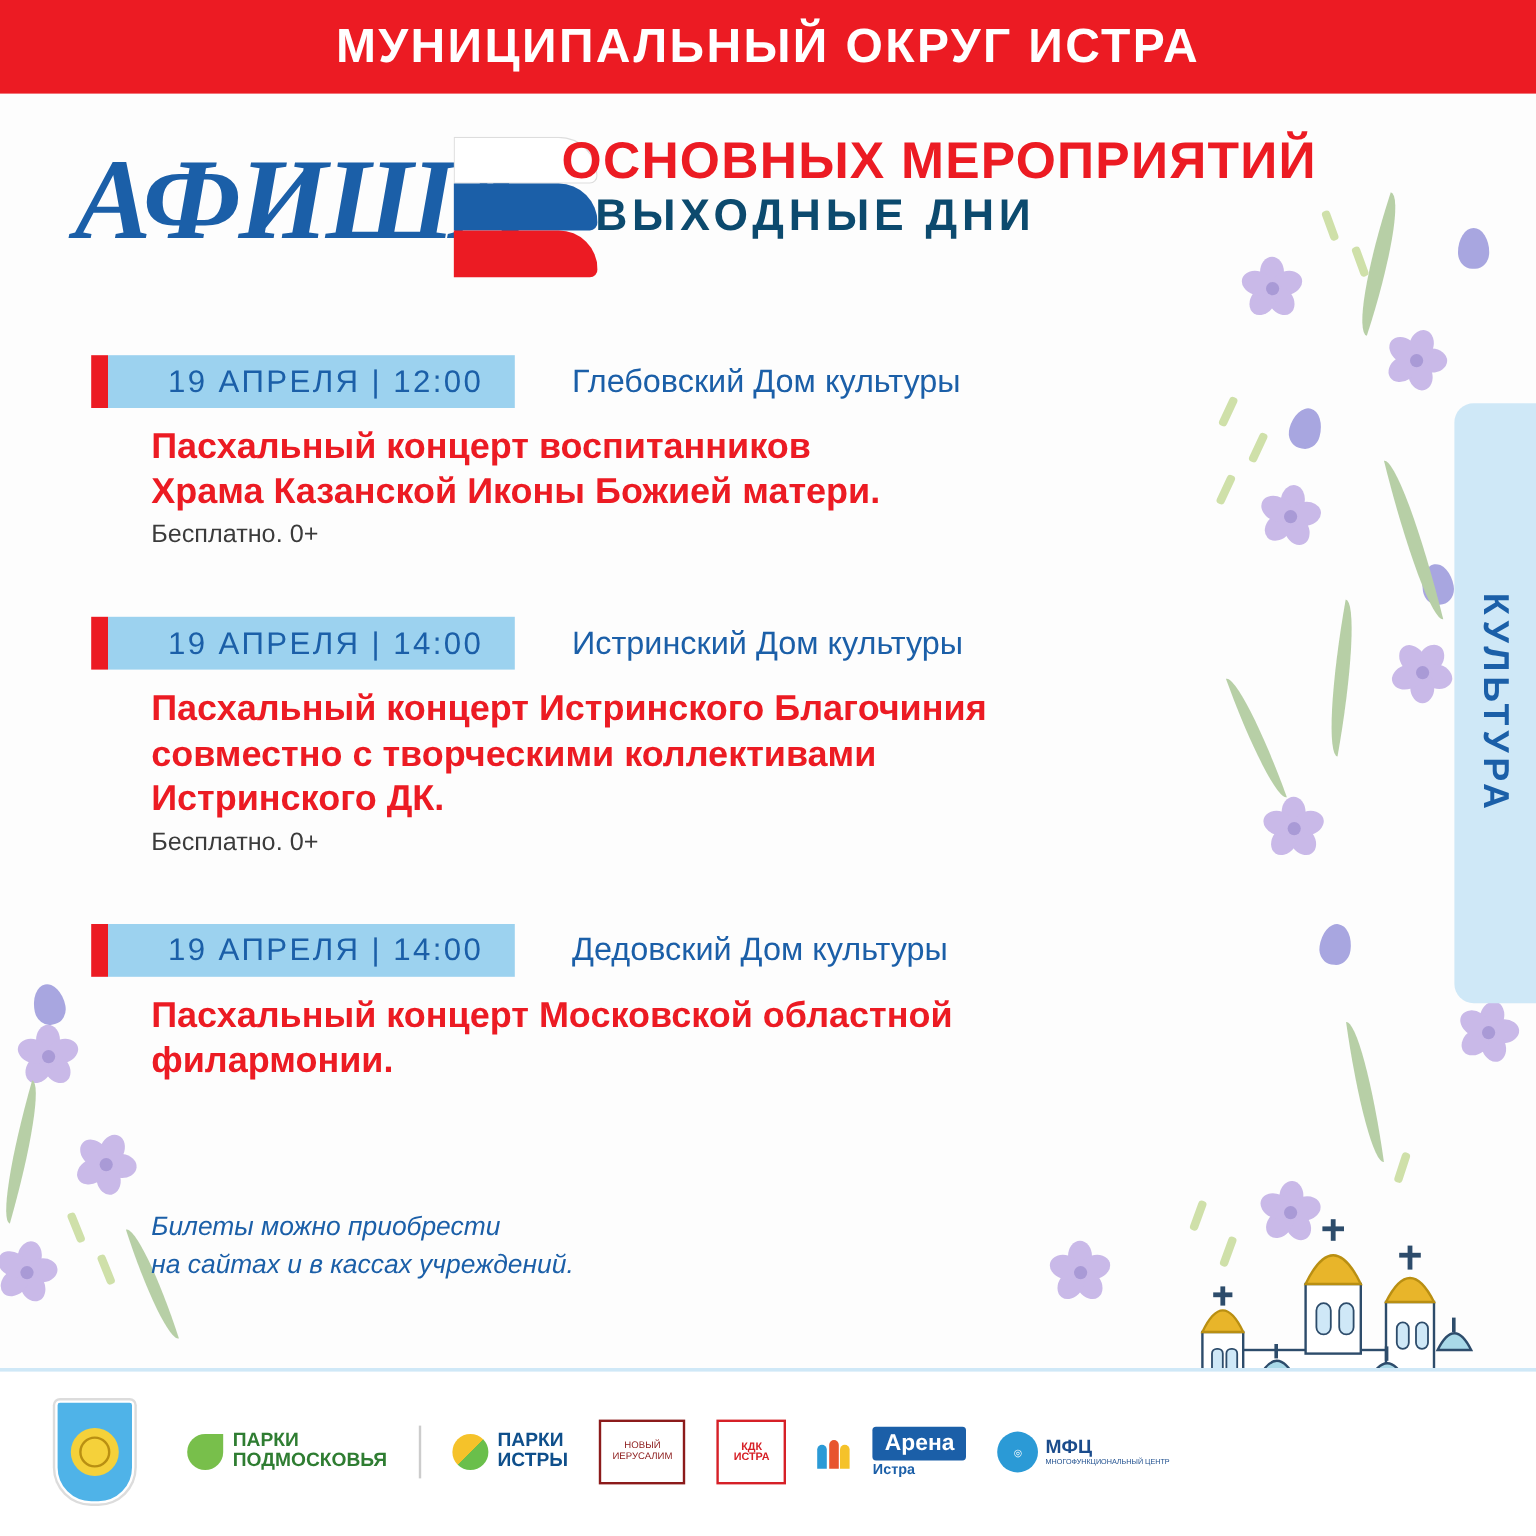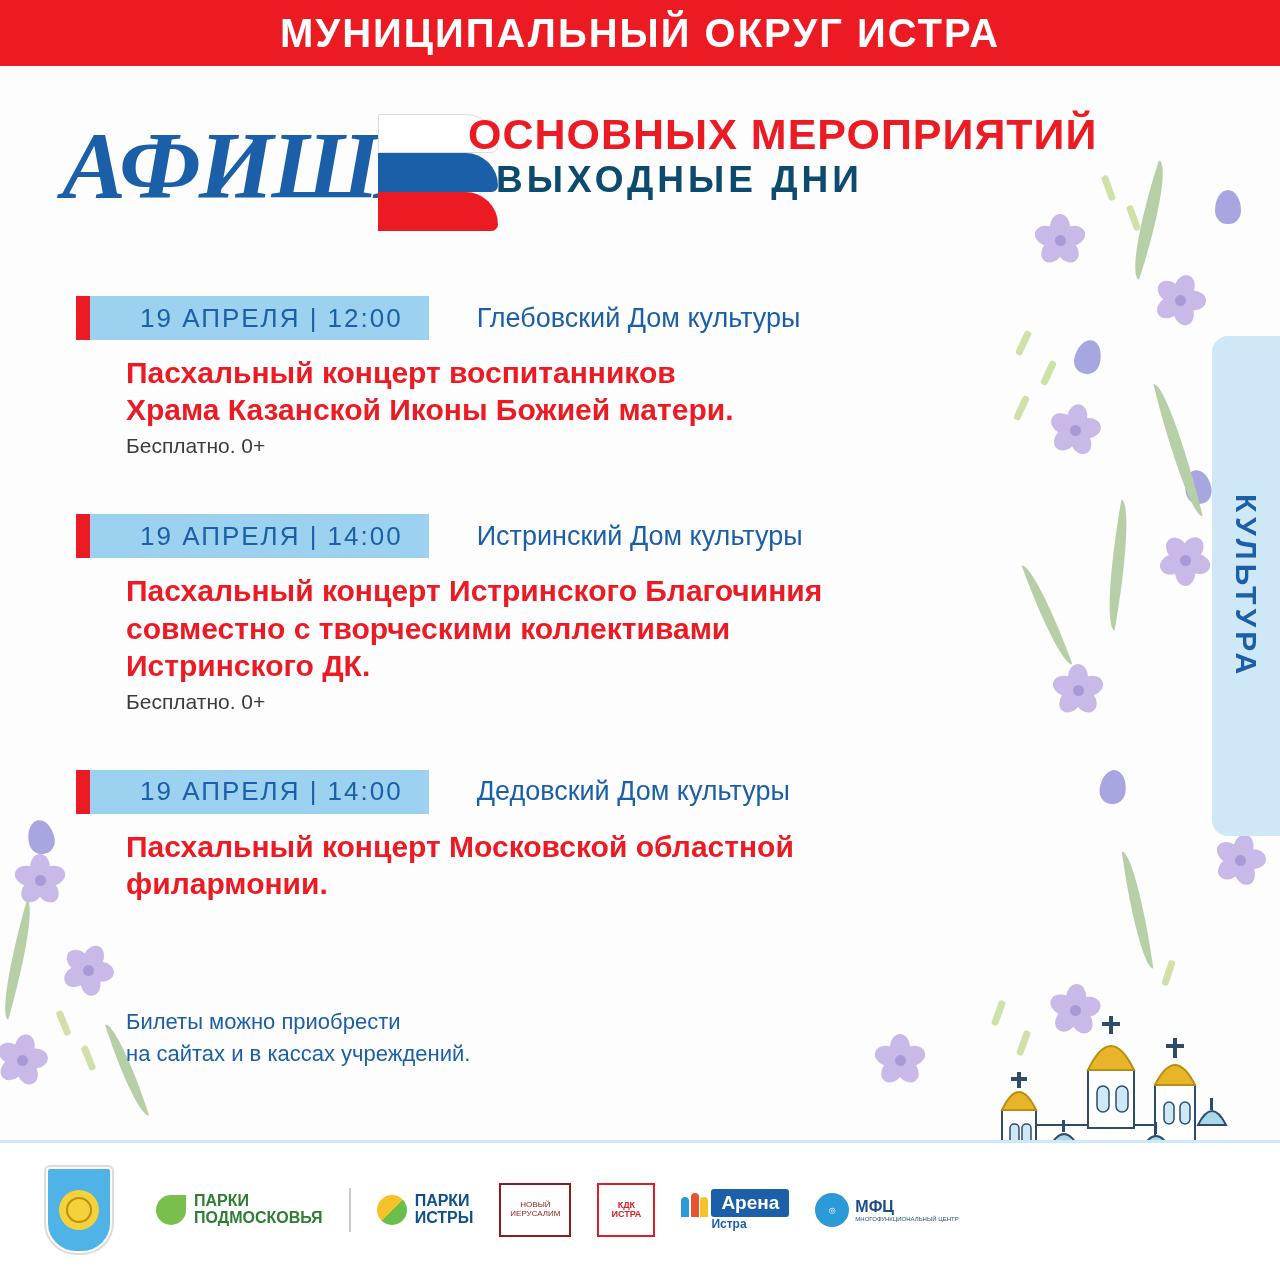--- a/index.html
+++ b/index.html
@@ -13,21 +13,21 @@
   }
   .poster{
     position:relative;
     width:1280px;height:1280px;
     background:#fdfdfd;
     overflow:hidden;
   }
 
   
   .top-banner{
-    position:absolute;top:0;left:0;width:1280px;height:66px;
+    position:absolute;top:0;left:0;width:1280px;height:78px;
     background:#ec1b23;
     display:flex;align-items:center;justify-content:center;
     z-index:40;
   }
   .top-banner .title{
     color:#ffffff;
     font-size:40px;
     font-weight:bold;
     letter-spacing:2px;
     text-align:center;
@@ -117,21 +117,21 @@
   .ev-title{
     color:#ec1b23;font-weight:bold;font-size:30px;line-height:1.24;
     margin-left:50px;white-space:pre-line;
   }
   .ev-note{
     color:#3b3b3b;font-size:21px;margin-left:50px;margin-top:6px;
   }
 
   .tickets-note{
     position:absolute;left:126px;top:1006px;z-index:15;
-    color:#1b5fa8;font-size:22px;line-height:1.45;white-space:pre-line;
+    color:#1b5fa8;font-size:22px;line-height:1.45;white-space:pre-line;font-style:italic;
   }
 
   
   .monastery{position:absolute;right:10px;bottom:40px;width:330px;height:320px;z-index:8;}
 
   
   .footer{
     position:absolute;left:0;bottom:0;width:1280px;height:140px;
     background:#ffffff;z-index:30;
     display:flex;align-items:center;
@@ -173,21 +173,21 @@
     font-size:8px;color:#8c1b1b;text-align:center;line-height:1.1;padding:2px;
     box-sizing:border-box;
   }
   .logo-kdk{
     width:58px;height:54px;background:#ffffff;border:2px solid #d62027;
     color:#d62027;display:flex;align-items:center;justify-content:center;
     font-size:9px;font-weight:bold;text-align:center;line-height:1.05;
     padding:2px;box-sizing:border-box;
   }
   .logo-arena{
-    display:flex;gap:4px;
+    display:flex;align-items:center;gap:20px;
   }
   .arena-badge{
     background:#1b5fa8;color:#ffffff;font-weight:bold;font-size:19px;
     padding:3px 10px;border-radius:3px;
   }
   .arena-sub{color:#1b5fa8;font-size:12px;font-weight:bold;}
   .arena-people{
     width:26px;height:28px;position:relative;
   }
   .arena-people i{

